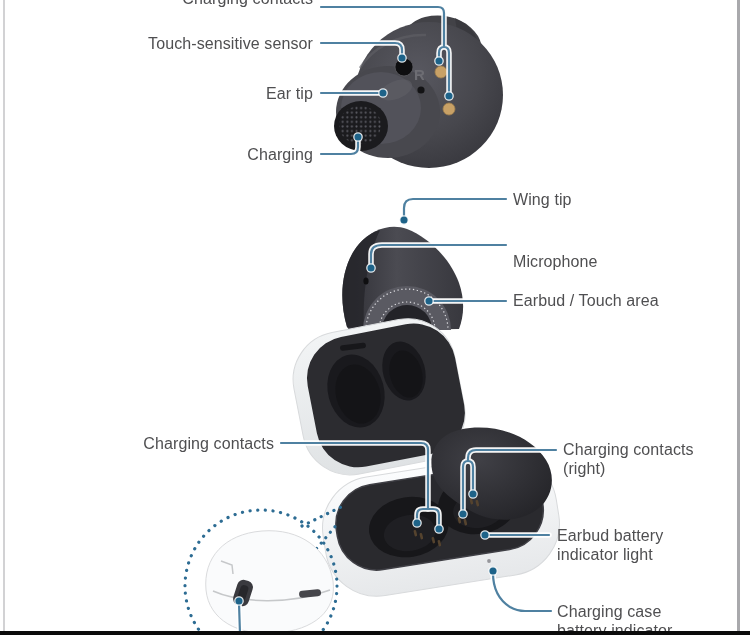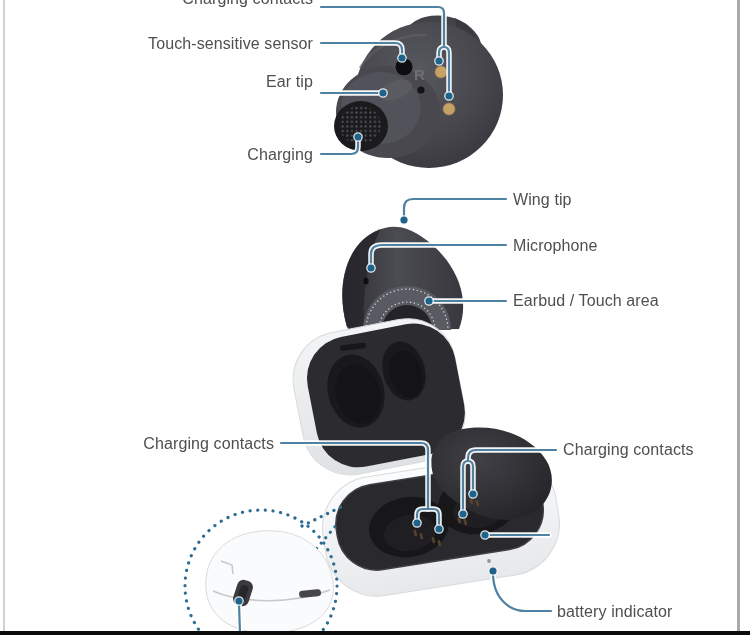--- a/index.html
+++ b/index.html
@@ -178,33 +178,39 @@
       <circle cx="463" cy="514" r="4.2"></circle>
       <circle cx="473" cy="494" r="4.2"></circle>
       <circle cx="485" cy="535" r="4.2"></circle>
       <circle cx="493" cy="571" r="4.2"></circle>
       <circle cx="239" cy="601" r="4.2"></circle>
     </g>
   </svg>
 
   <div class="lbl ra" style="right:437px;top:-11px">Charging contacts</div>
   <div class="lbl ra" style="right:437px;top:34px">Touch-sensitive sensor</div>
-  <div class="lbl ra" style="right:437px;top:72px">Ear tip</div>
+  <div class="lbl ra" style="right:437px;top:84px">Ear tip</div>
   <div class="lbl ra" style="right:437px;top:145px">Charging</div>
 
   <div class="lbl" style="left:513px;top:190px">Wing tip</div>
-  <div class="lbl" style="left:513px;top:236px">Microphone</div>
+  <div class="lbl" style="left:513px;top:252px">Microphone</div>
   <div class="lbl" style="left:513px;top:291px">Earbud / Touch area</div>
 
   <div class="lbl ra" style="right:476px;top:434px">
     <div>Charging contacts</div>
   </div>
   <div class="lbl" style="left:563px;top:440px">
     <div>Charging contacts</div>
+    <div>(right)</div>
+  </div>
+  <div class="lbl" style="left:557px;top:526px">
+    <div>Earbud battery</div>
+    <div>indicator light</div>
   </div>
   <div class="lbl" style="left:557px;top:602px">
+    <div>Charging case</div>
     <div>battery indicator</div>
   </div>
 
   <div id="edge-left" class="edge"></div>
   <div id="edge-right" class="edge"></div>
   <div id="bottom-bar"></div>
 </div>
 
 </body></html>

